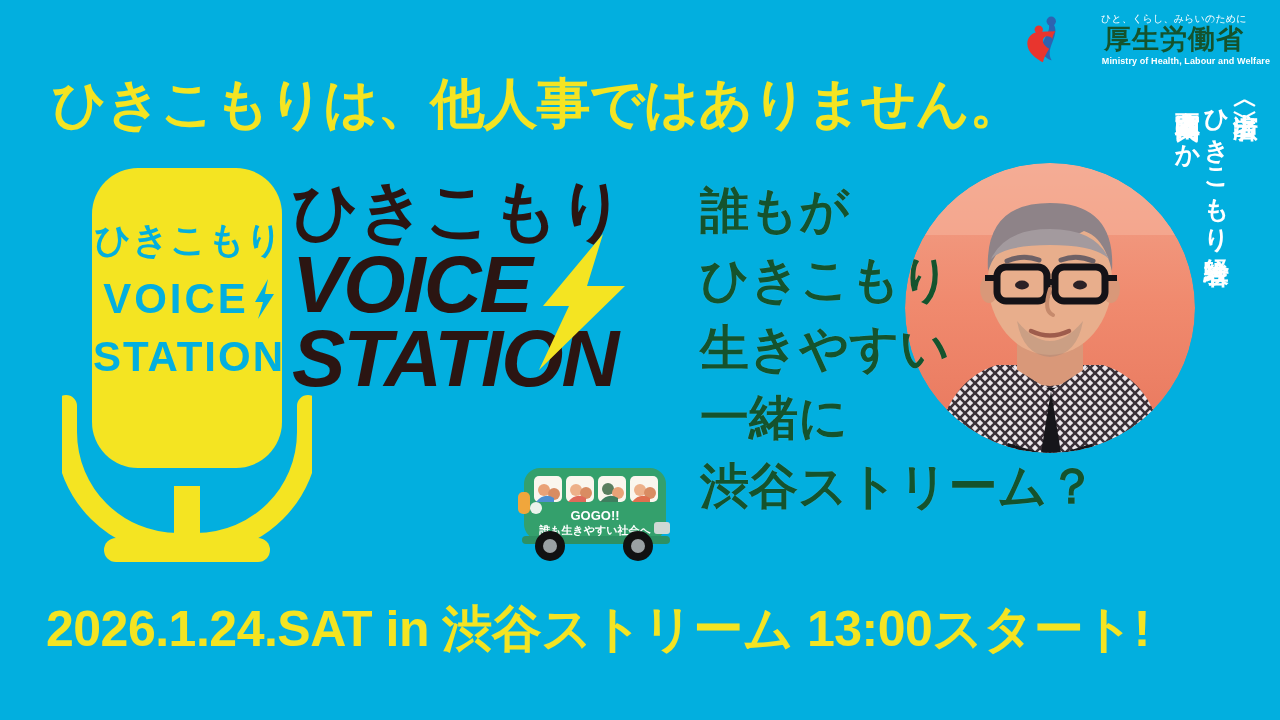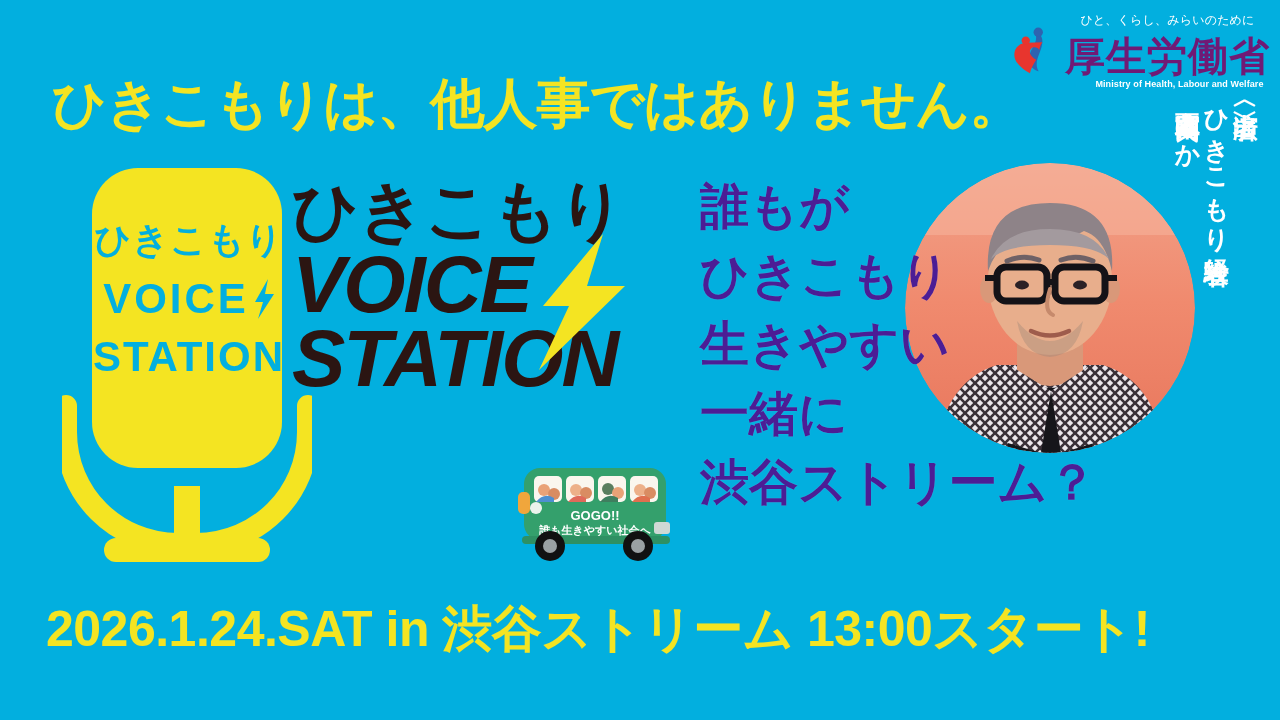--- a/index.html
+++ b/index.html
@@ -21,30 +21,30 @@
     position: absolute;
     top: 14px;
     right: 10px;
     display: flex;
     align-items: center;
     gap: 7px;
   }
   #mhlw-mark { width: 52px; height: 52px; flex: 0 0 auto; }
   #mhlw-words { display: flex; flex-direction: column; align-items: center; }
   .mhlw-tag {
-    font-size: 12px;
+    font-size: 10px;
     color: #ffffff;
     letter-spacing: .2px;
     line-height: 1;
-    margin-bottom: 10px;
+    margin-bottom: 2px;
     white-space: nowrap;
   }
   .mhlw-name {
-    font-size: 40px;
-    color: #701a75;
+    font-size: 27px;
+    color: #14532d;
     font-weight: bold;
     line-height: 1.02;
     letter-spacing: 1px;
     white-space: nowrap;
   }
   .mhlw-en {
     font-size: 9px;
     color: #ffffff;
     font-weight: bold;
     letter-spacing: .1px;
@@ -120,28 +120,27 @@
     white-space: nowrap;
   }
 
   
   #bus { position: absolute; left: 516px; top: 452px; width: 160px; height: 112px; }
 
   
   #message {
     position: absolute;
     left: 700px; top: 176px;
-    color: #4c1d95;
+    color: #14532d;
     font-size: 49px;
     font-weight: bold;
     line-height: 1.41;
     letter-spacing: 0px;
     white-space: nowrap;
     z-index: 5;
-    font-family: Liberation Mono, monospace;
   }
   #message div { text-shadow: 0 0 1px rgba(255,255,255,.3); }
 
   
   #portrait {
     position: absolute;
     left: 905px; top: 163px;
     width: 290px; height: 290px;
     border-radius: 50%;
     overflow: hidden;

